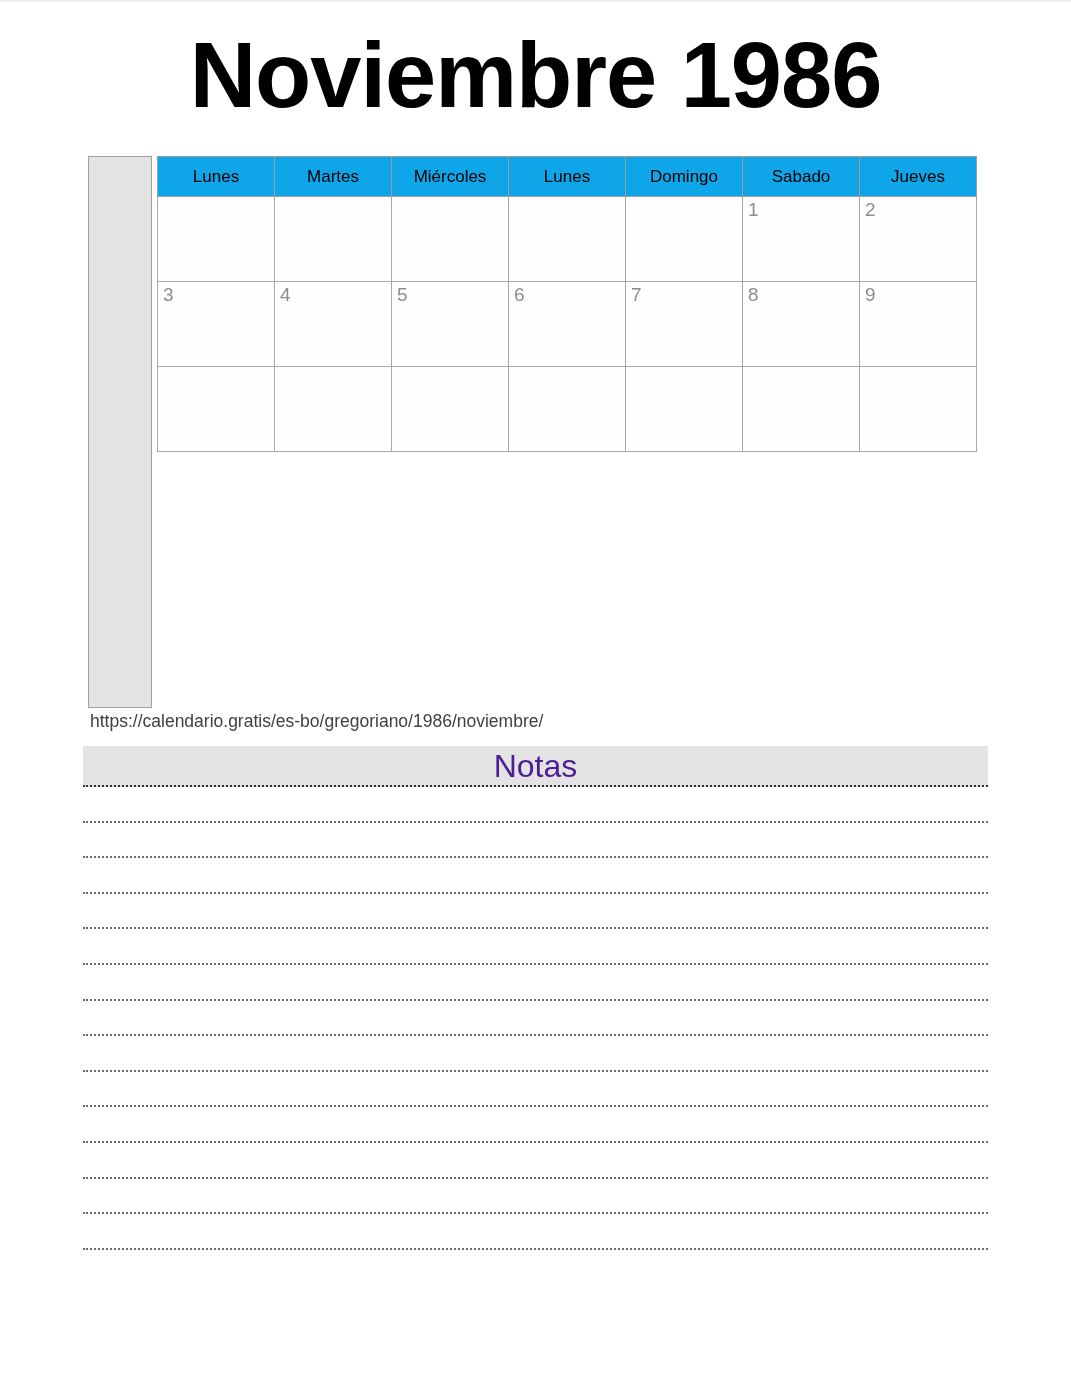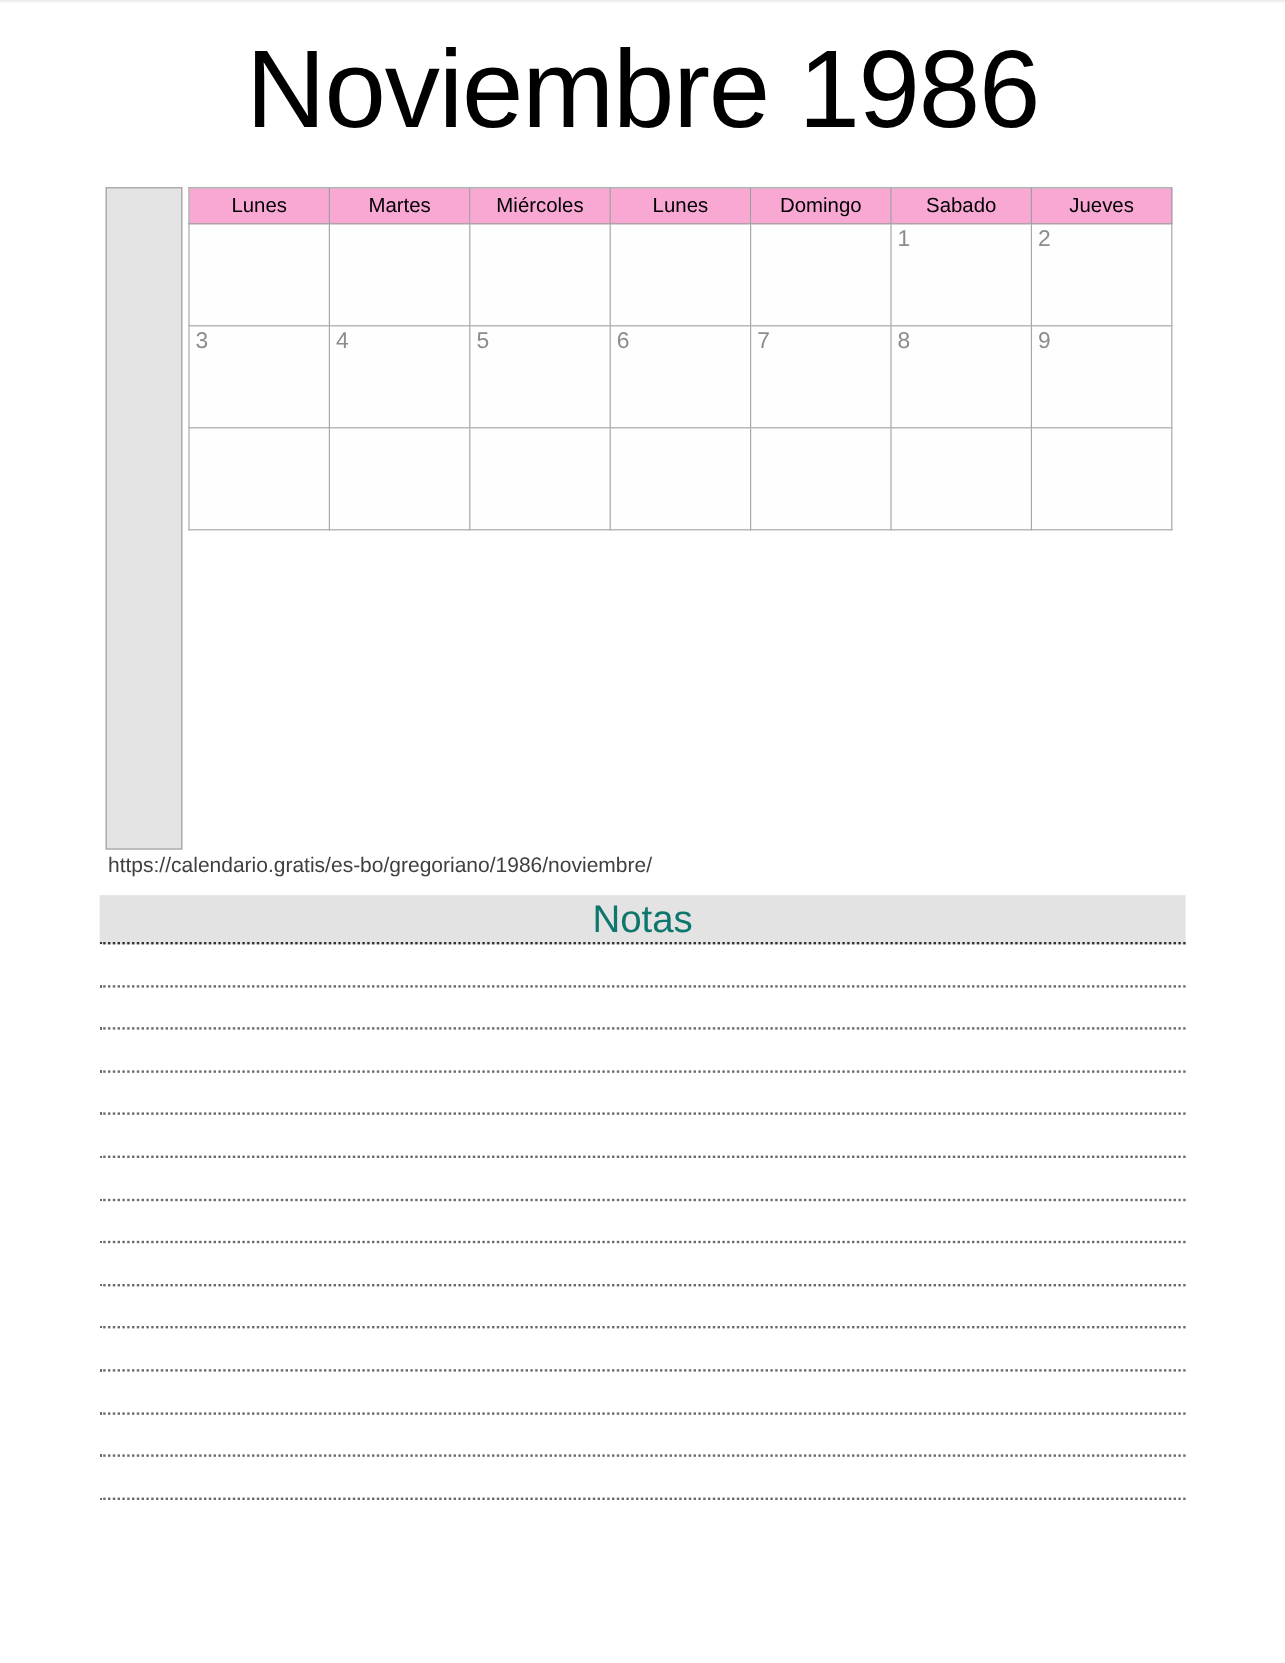--- a/index.html
+++ b/index.html
@@ -11,39 +11,39 @@
     color: #000;
     overflow: hidden;
   }
   .top-edge {
     position: absolute; top: 0; left: 0; width: 100%; height: 3px;
     background: linear-gradient(#e9e9e9, rgba(255,255,255,0));
   }
   .page-title {
     position: absolute; top: 29px; left: 0; width: 100%;
     text-align: center;
-    font-size: 92px; line-height: 92px; font-weight: 400;
+    font-size: 92px; line-height: 92px; font-weight: 700;
     letter-spacing: -1px;
     color: #000;
   }
   
   .left-strip {
     position: absolute; left: 88px; top: 156px;
     width: 64px; height: 552px;
     background: #e4e4e4;
     border: 1px solid #9e9e9e;
   }
   table.calendar {
     position: absolute; left: 157px; top: 156px;
     border-collapse: collapse;
     table-layout: fixed;
   }
   table.calendar th {
-    width: 117px; height: 30px;
-    background: #f9a8d4;
+    width: 117px; height: 40px;
+    background: #0ea5e9;
     border: 1px solid #9e9e9e;
     font-size: 17px; font-weight: 400;
     text-align: center; vertical-align: middle;
     color: #000;
   }
   table.calendar td {
     width: 117px; height: 85px;
     border: 1px solid #a8a8a8;
     background: #fefefe;
     vertical-align: top; text-align: left;
@@ -57,21 +57,21 @@
     white-space: nowrap;
   }
   .notes-header {
     position: absolute; left: 83px; top: 746px;
     width: 905px; height: 41px;
     background: #e3e3e3;
     border-bottom: 2px dotted #333;
     text-align: center;
   }
   .notes-header span {
-    font-size: 32px; line-height: 40px; color: #0f766e;
+    font-size: 32px; line-height: 40px; color: #4c1d95;
   }
   .notes-lines {
     position: absolute; left: 83px; top: 787px;
     width: 905px;
   }
   .note-line {
     height: 35.6px;
     border-bottom: 2px dotted #6a6a6a;
   }
 </style>

